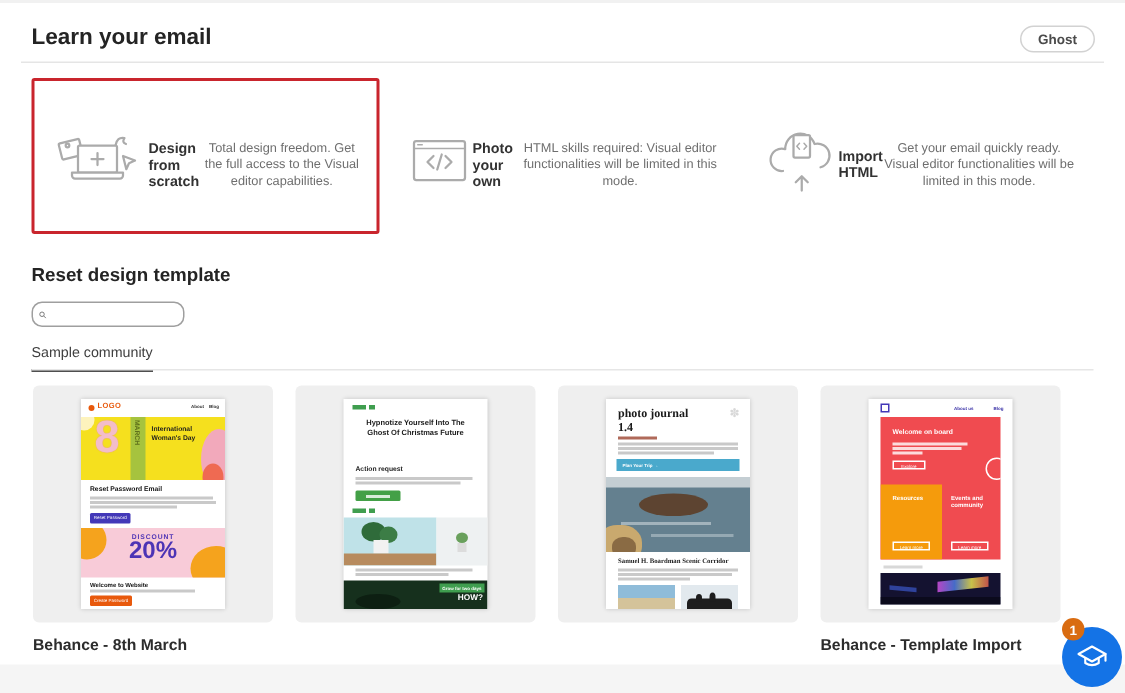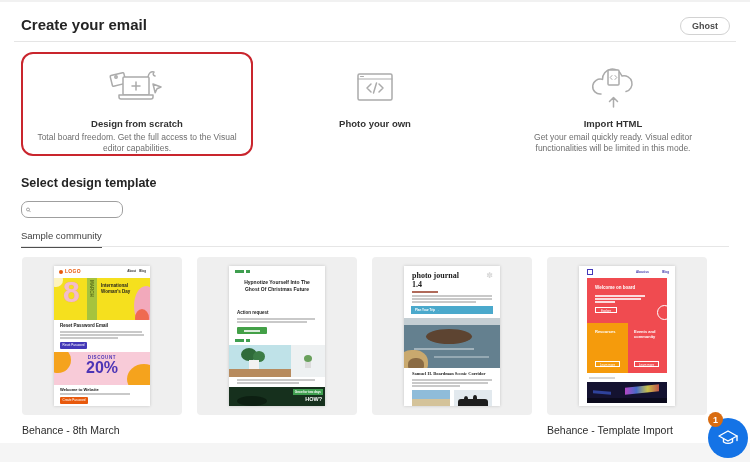--- a/index.html
+++ b/index.html
@@ -7,107 +7,108 @@
        font-family:"Liberation Sans",sans-serif;color:#2c2c2c;}
   .top-line{position:absolute;top:0;left:0;right:0;height:2px;background:#f1f1f1;}
   
   .page-title{position:absolute;left:21px;top:16px;font-size:15px;font-weight:bold;color:#242424;}
   .cancel-btn{position:absolute;right:20px;top:17px;height:18px;line-height:16px;
       border:1.5px solid #d2d2d2;border-radius:10px;background:#fff;padding:0 11px;
       font-size:9px;font-weight:bold;color:#4b4b4b;cursor:pointer;font-family:inherit;}
   .hr1{position:absolute;top:41px;left:14px;right:14px;height:0;border-top:1px solid #e5e5e5;}
   
   .options{position:absolute;top:52px;left:21px;width:708px;height:104px;display:flex;gap:6px;}
-  .option-card{flex:1;box-sizing:border-box;border:2px solid transparent;border-radius:12px;
-      display:flex;flex-direction:column;align-items:center;padding:8px 10px 0;cursor:pointer;background:#fff;}
+  .option-card{flex:1;box-sizing:border-box;border:2px solid transparent;border-radius:2px;
+      display:flex;flex-direction:row;align-items:center;padding:8px 10px 0;cursor:pointer;background:#fff;}
   .option-card.selected{border-color:#c9252d;}
   .opt-icon{height:52px;display:flex;align-items:center;justify-content:center;}
   .opt-title{font-size:9.5px;font-weight:bold;color:#323232;margin-top:4px;}
   .opt-desc{font-size:8.5px;color:#6e6e6e;text-align:center;line-height:1.3;margin-top:3px;}
   
   .section-title{position:absolute;top:176px;left:21px;font-size:12.5px;font-weight:bold;color:#242424;}
   .search-box{position:absolute;top:201px;left:21px;width:102px;height:17px;box-sizing:border-box;
       border:1px solid #9f9f9f;border-radius:7px;display:flex;align-items:center;padding:0 4px;background:#fff;}
   .search-box input{border:none;outline:none;width:80px;font-size:9px;background:transparent;margin-left:3px;font-family:inherit;}
   .tab{position:absolute;top:230px;left:21px;font-size:9.5px;color:#3f3f3f;padding-bottom:5px;
       border-bottom:2px solid #4f4f4f;cursor:pointer;}
   .tabs-line{position:absolute;top:246px;left:21px;right:21px;height:1px;background:#e6e6e6;}
   
   .templates{position:absolute;top:257px;left:22px;display:flex;gap:15px;}
   .template-card{width:160px;cursor:pointer;}
   .thumb-wrap{width:160px;height:158px;background:#efefef;border-radius:4px;
       display:flex;align-items:center;justify-content:center;}
   .thumb{width:96px;height:140px;background:#fff;position:relative;overflow:hidden;
       box-shadow:0 0 3px rgba(0,0,0,.18);}
-  .template-name{margin-top:9px;font-size:10.5px;font-weight:normal;color:#2c2c2c;}
+  .template-name{margin-top:9px;font-size:10.5px;font-weight:bold;color:#2c2c2c;}
   .abs{position:absolute;}
   .ln{position:absolute;height:1.5px;background:#c9c9c9;}
   .wln{position:absolute;height:1.5px;background:rgba(255,255,255,.8);}
   .bottom-strip{position:absolute;top:443px;left:0;right:0;height:19px;background:#f5f5f5;}
   
   .assistant{position:absolute;left:708px;top:418px;width:40px;height:40px;border-radius:50%;
       background:#1473e6;display:flex;align-items:center;justify-content:center;cursor:pointer;}
   .assistant-badge{position:absolute;top:-6px;left:0px;width:15px;height:15px;border-radius:50%;
       background:#d96c11;color:#fff;font-size:9px;font-weight:bold;display:flex;align-items:center;justify-content:center;}
   .serif{font-family:"Liberation Serif",serif;}
 </style>
 </head>
 <body>
 
 <div class="top-line"></div>
 
-<div class="page-title">Create your email</div>
+<div class="page-title">Learn your email</div>
 <button class="cancel-btn">Ghost</button>
 <div class="hr1"></div>
 
 <div class="options">
 
   <div class="option-card selected">
     <div class="opt-icon">
       <svg width="66" height="46" viewBox="0 0 66 46" fill="none" stroke="#ababab" stroke-width="1.5" stroke-linecap="round" stroke-linejoin="round">
         <rect x="7" y="9" width="14" height="11" rx="1" transform="rotate(-14 14 14)"></rect>
         <circle cx="12" cy="12" r="1.2"></circle>
         <path d="M44 12 q1 -6 6 -5 q-2 3 1 4"></path>
         <rect x="19" y="12" width="26" height="18" rx="1" fill="#fff"></rect>
         <path d="M32 17 v8 M28 21 h8"></path>
         <path d="M15 30 h34 v2 a2 2 0 0 1 -2 2 h-30 a2 2 0 0 1 -2 -2 z" fill="#fff"></path>
         <path d="M49 19 l8 3 -4 1.8 -1.8 4 z" fill="#fff"></path>
       </svg>
     </div>
     <div class="opt-title">Design from scratch</div>
-    <div class="opt-desc">Total board freedom. Get the full access to the Visual editor capabilities.</div>
+    <div class="opt-desc">Total design freedom. Get the full access to the Visual editor capabilities.</div>
   </div>
 
   <div class="option-card">
     <div class="opt-icon">
       <svg width="44" height="34" viewBox="0 0 44 34" fill="none" stroke="#ababab" stroke-width="1.5" stroke-linecap="round" stroke-linejoin="round">
         <rect x="5" y="3" width="34" height="26" rx="1.5"></rect>
         <path d="M5 8 h34" stroke-width="1"></path>
         <path d="M7.5 5.5 h3" stroke-width="1"></path>
         <path d="M18 13 l-4 4 4 4 M26 13 l4 4 -4 4 M23.5 12 l-3 10"></path>
       </svg>
     </div>
     <div class="opt-title">Photo your own</div>
+    <div class="opt-desc">HTML skills required: Visual editor functionalities will be limited in this mode.</div>
   </div>
 
   <div class="option-card">
     <div class="opt-icon">
       <svg width="50" height="46" viewBox="0 0 50 46" fill="none" stroke="#ababab" stroke-width="1.5" stroke-linecap="round" stroke-linejoin="round">
         <path d="M13 29 a7.5 7.5 0 1 1 1.5 -14.6 A10 10 0 0 1 34 11 a8 8 0 0 1 4 15.5"></path>
         <rect x="20" y="5" width="11" height="15" rx="1" fill="#fff"></rect>
         <path d="M24 10.5 l-1.8 2 1.8 2 M27 10.5 l1.8 2 -1.8 2" stroke-width="1"></path>
         <path d="M25.5 42 v-9 M21.5 36.5 l4 -4 4 4"></path>
       </svg>
     </div>
     <div class="opt-title">Import HTML</div>
     <div class="opt-desc">Get your email quickly ready. Visual editor functionalities will be limited in this mode.</div>
   </div>
 </div>
 
-<div class="section-title">Select design template</div>
+<div class="section-title">Reset design template</div>
 
 <div class="search-box">
   <svg width="10" height="10" viewBox="0 0 10 10" fill="none" stroke="#6e6e6e" stroke-width="1.2">
     <circle cx="4" cy="4" r="3"></circle>
       <line x1="6.3" y1="6.3" x2="9.2" y2="9.2"></line>
   </svg>
   <input type="text" value="" placeholder="" style="">
 </div>
 
 <div class="tab">Sample community</div>

